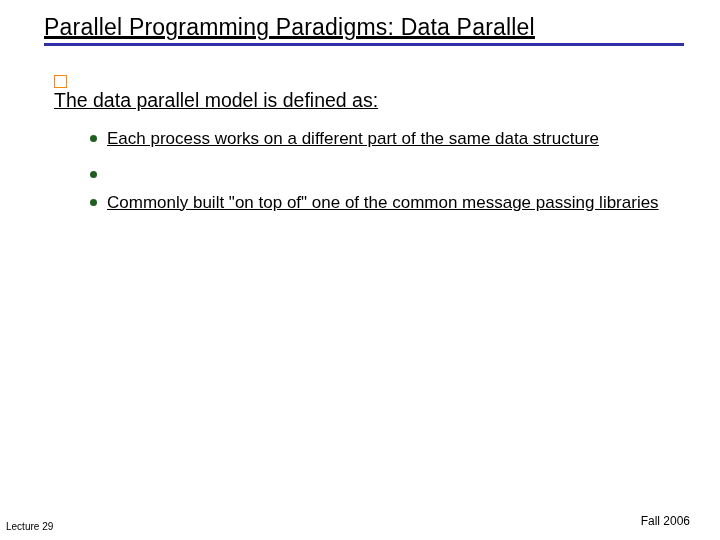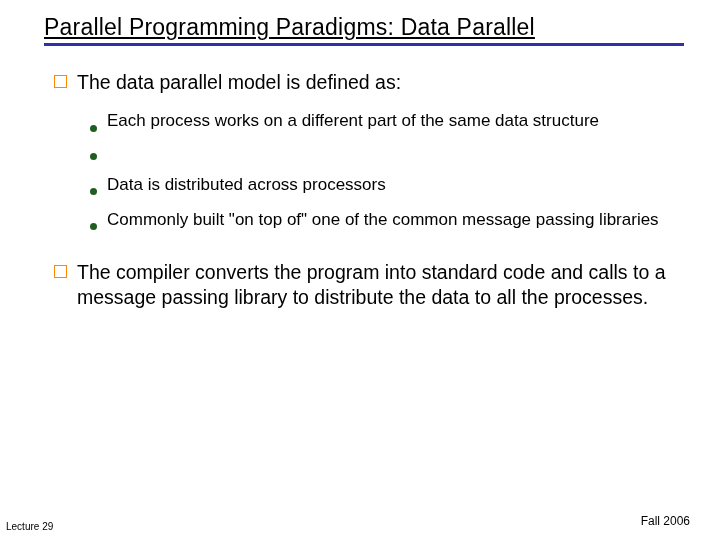--- a/index.html
+++ b/index.html
@@ -11,20 +11,21 @@
     font-family: Arial, Helvetica, sans-serif;
     color: #000000;
     overflow: hidden;
   }
   .slide {
     position: relative;
     width: 720px;
     height: 540px;
     box-sizing: border-box;
     padding: 14px 30px 0 44px;
+    text-decoration: underline;
   }
   .title-wrap {
     margin-bottom: 2px;
   }
   .title {
     font-size: 23px;
     font-weight: 400;
     text-decoration: underline;
     letter-spacing: 0.2px;
     white-space: nowrap;
@@ -35,40 +36,41 @@
     margin: 2px 0 18px 0;
     width: 640px;
   }
   .content {
     padding: 6px 10px 0 10px;
   }
   .top-item {
     display: flex;
     align-items: flex-start;
     margin-bottom: 10px;
+    flex-direction: column;
   }
   .top-bullet {
     display: inline-block;
     width: 11px;
     height: 11px;
     border: 1.5px solid #ff8800;
     margin-top: 5px;
     margin-right: 10px;
     flex: 0 0 auto;
   }
   .top-text {
     font-size: 19.5px;
     line-height: 1.25;
   }
   .sublist {
     padding: 6px 0 6px 36px;
   }
   .sub-item {
     display: flex;
-    align-items: flex-end;
+    align-items: flex-start;
     margin-bottom: 14px;
   }
   .sub-bullet {
     width: 7px;
     height: 7px;
     border-radius: 50%;
     background: #1e5e20;
     margin-top: 7px;
     margin-right: 10px;
     flex: 0 0 auto;
@@ -112,34 +114,26 @@
     <div class="sublist">
       <div class="sub-item">
         <span class="sub-bullet"></span>
         <span class="sub-text">Each process works on a different part of the same data structure</span>
       </div>
       <div class="sub-item">
         <span class="sub-bullet"></span>
       </div>
       <div class="sub-item">
         <span class="sub-bullet"></span>
-        <span class="sub-text">Data is distributed across processors</span>
-      </div>
-      <div class="sub-item">
-        <span class="sub-bullet"></span>
         <span class="sub-text">Commonly built "on top of" one of the common message passing libraries</span>
       </div>
     </div>
 
 
     <div style="height:10px"></div>
 
-    <div class="top-item">
-      <span class="top-bullet"></span>
-      <span class="top-text">The compiler converts the program into standard code and calls to a message passing library to distribute the data to all the processes.</span>
-    </div>
 
   </div>
 
   <div class="footer-left">Lecture 29</div>
   <div class="footer-right">Fall 2006</div>
 
 </div>
 
 </body></html>

